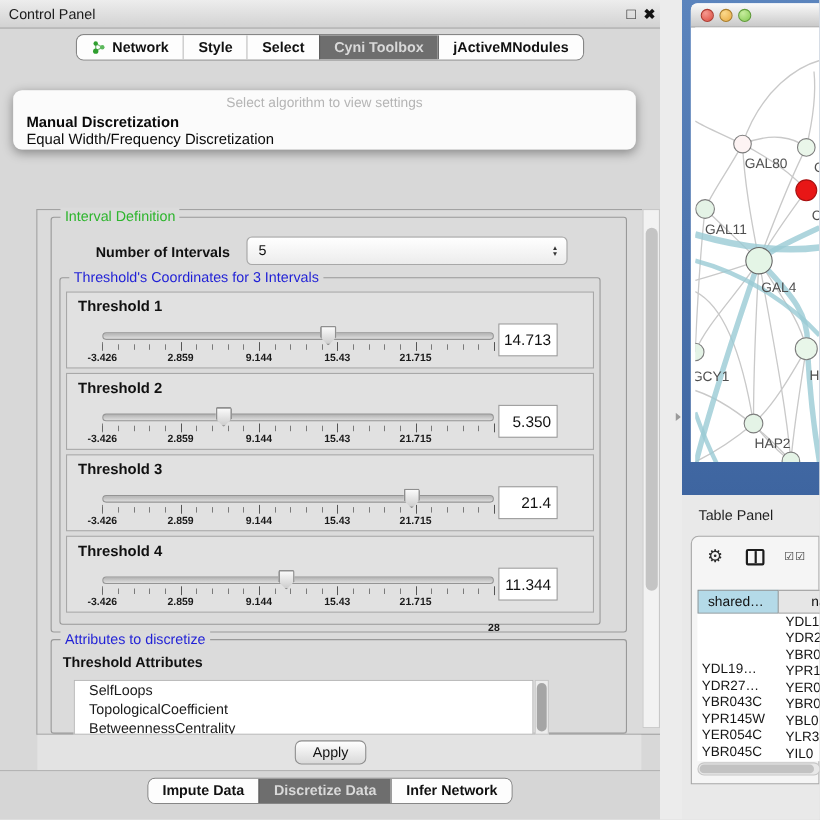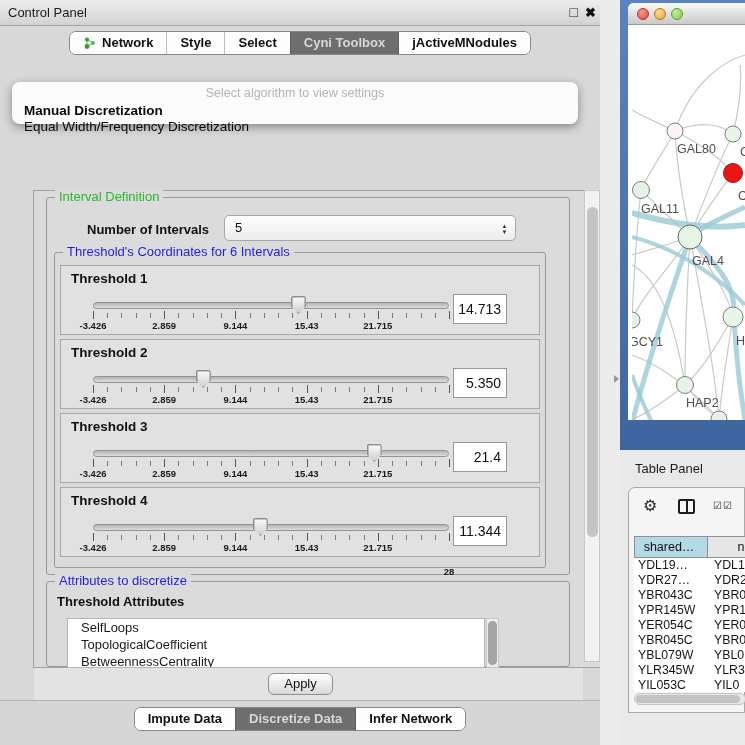--- a/index.html
+++ b/index.html
@@ -37,21 +37,21 @@
   .spin{position:absolute;right:5px;top:3px;width:11px;height:20px;display:flex;flex-direction:column;align-items:center;justify-content:center;color:#333;}
   .spin span{font-size:6px;line-height:6px;}
 
   #algo-group{left:40px;top:72px;width:550px;height:112px;}
   #algo-combo{left:12px;top:22px;width:534px;height:28px;border:2px solid #5b9ad4;border-radius:6px;
     background:#fff;box-shadow:0 0 6px rgba(74,144,217,.9);}
   #tabledata-group{left:12px;top:60px;width:526px;height:50px;background:transparent;}
   #tabledata-combo{left:10px;top:16px;width:506px;}
 
   
-  #algo-popup{left:12px;top:82px;width:566px;height:42px;background:rgba(255,255,255,.88);
+  #algo-popup{left:12px;top:82px;width:566px;height:54px;background:rgba(255,255,255,.88);
     border-radius:8px;box-shadow:0 3px 10px rgba(0,0,0,.38);z-index:30;}
   #popup-prompt{left:0;top:4px;width:100%;text-align:center;font-size:12.5px;color:#b5b5b5;}
   #popup-opt1{left:12px;top:21px;font-size:13.5px;font-weight:bold;color:#0a0a0a;}
   #popup-opt2{left:12px;top:37px;font-size:13.5px;color:#0a0a0a;}
 
   
   #settings{left:33px;top:190px;width:568px;height:478px;background:#dbdbdb;border:1px solid #a2a2a2;}
   #v-scroll{left:584px;top:190px;width:16px;height:472px;background:#f2f2f2;border:1px solid #c8c8c8;}
   #v-thumb{left:2px;top:16px;width:11px;height:330px;background:#c4c4c4;border-radius:6px;}
 
@@ -120,21 +120,21 @@
   #tp-split div{position:absolute;left:5.5px;top:0;width:2px;height:11px;background:#1c1c1c;}
   #tp-checks{position:absolute;left:84px;top:12px;font-size:10px;color:#333;letter-spacing:1px;}
 
   #tp-header{position:absolute;left:5px;top:48px;width:112px;height:22px;display:flex;overflow:hidden;}
   .th-cell{height:22px;font-size:12.5px;color:#111;line-height:20px;border:1px solid #8f8f8f;flex:none;}
   #th-1{width:74px;background:#b4dae8;text-align:center;padding-right:4px;}
   #th-2{width:74px;background:#e6e6e6;text-align:center;border-left:none;}
   #tp-rows{position:absolute;left:5px;top:70px;width:112px;height:134px;background:#fff;overflow:hidden;}
   .t-row{display:flex;height:15px;}
   .t-cell{flex:none;font-size:12.3px;color:#151515;line-height:15px;white-space:nowrap;}
-  .t-cell:first-child{width:74px;padding-left:4px;}
+  .t-cell:first-child{width:74px;padding-left:4px;margin-top:43px;}
   .t-cell:last-child{width:38px;padding-left:6px;overflow:hidden;}
   #tp-hscroll{position:absolute;left:5px;top:205px;width:112px;height:12px;background:#e8e8e8;border:1px solid #c6c6c6;border-radius:6px;}
   #tp-hthumb{position:absolute;left:1px;top:1px;width:104px;height:8px;background:#c2c2c2;border-radius:4px;}
 
   svg text{font-family:"Liberation Sans",sans-serif;}
 </style>
 </head>
 <body>
 
 <div id="left-panel" class="abs">
@@ -187,21 +187,21 @@
       <span id="numint-label">Number of Intervals</span>
       <div id="numint-combo" class="combo">
         <span class="ctext">5</span>
         <div class="spin">
           <span>▲</span>
             <span>▼</span>
         </div>
       </div>
 
       <div id="thr-group" class="group">
-        <span class="gtitle blue">Threshold's Coordinates for 6 Intervals</span>
+        <span class="gtitle blue">Threshold's Coordinates for 3 Intervals</span>
 
         <div class="thr-row" style="top:12px">
           <span class="thr-label">Threshold 1</span>
           <div class="slider-wrap">
             <div class="track"></div>
             <div class="ticks-minor"></div>
             <div class="ticks-major"></div>
             <div class="thumb" style="left: calc(57.7% - 7.5px);"></div>
             <div class="scale-labels">
                 <span>-3.426</span>

